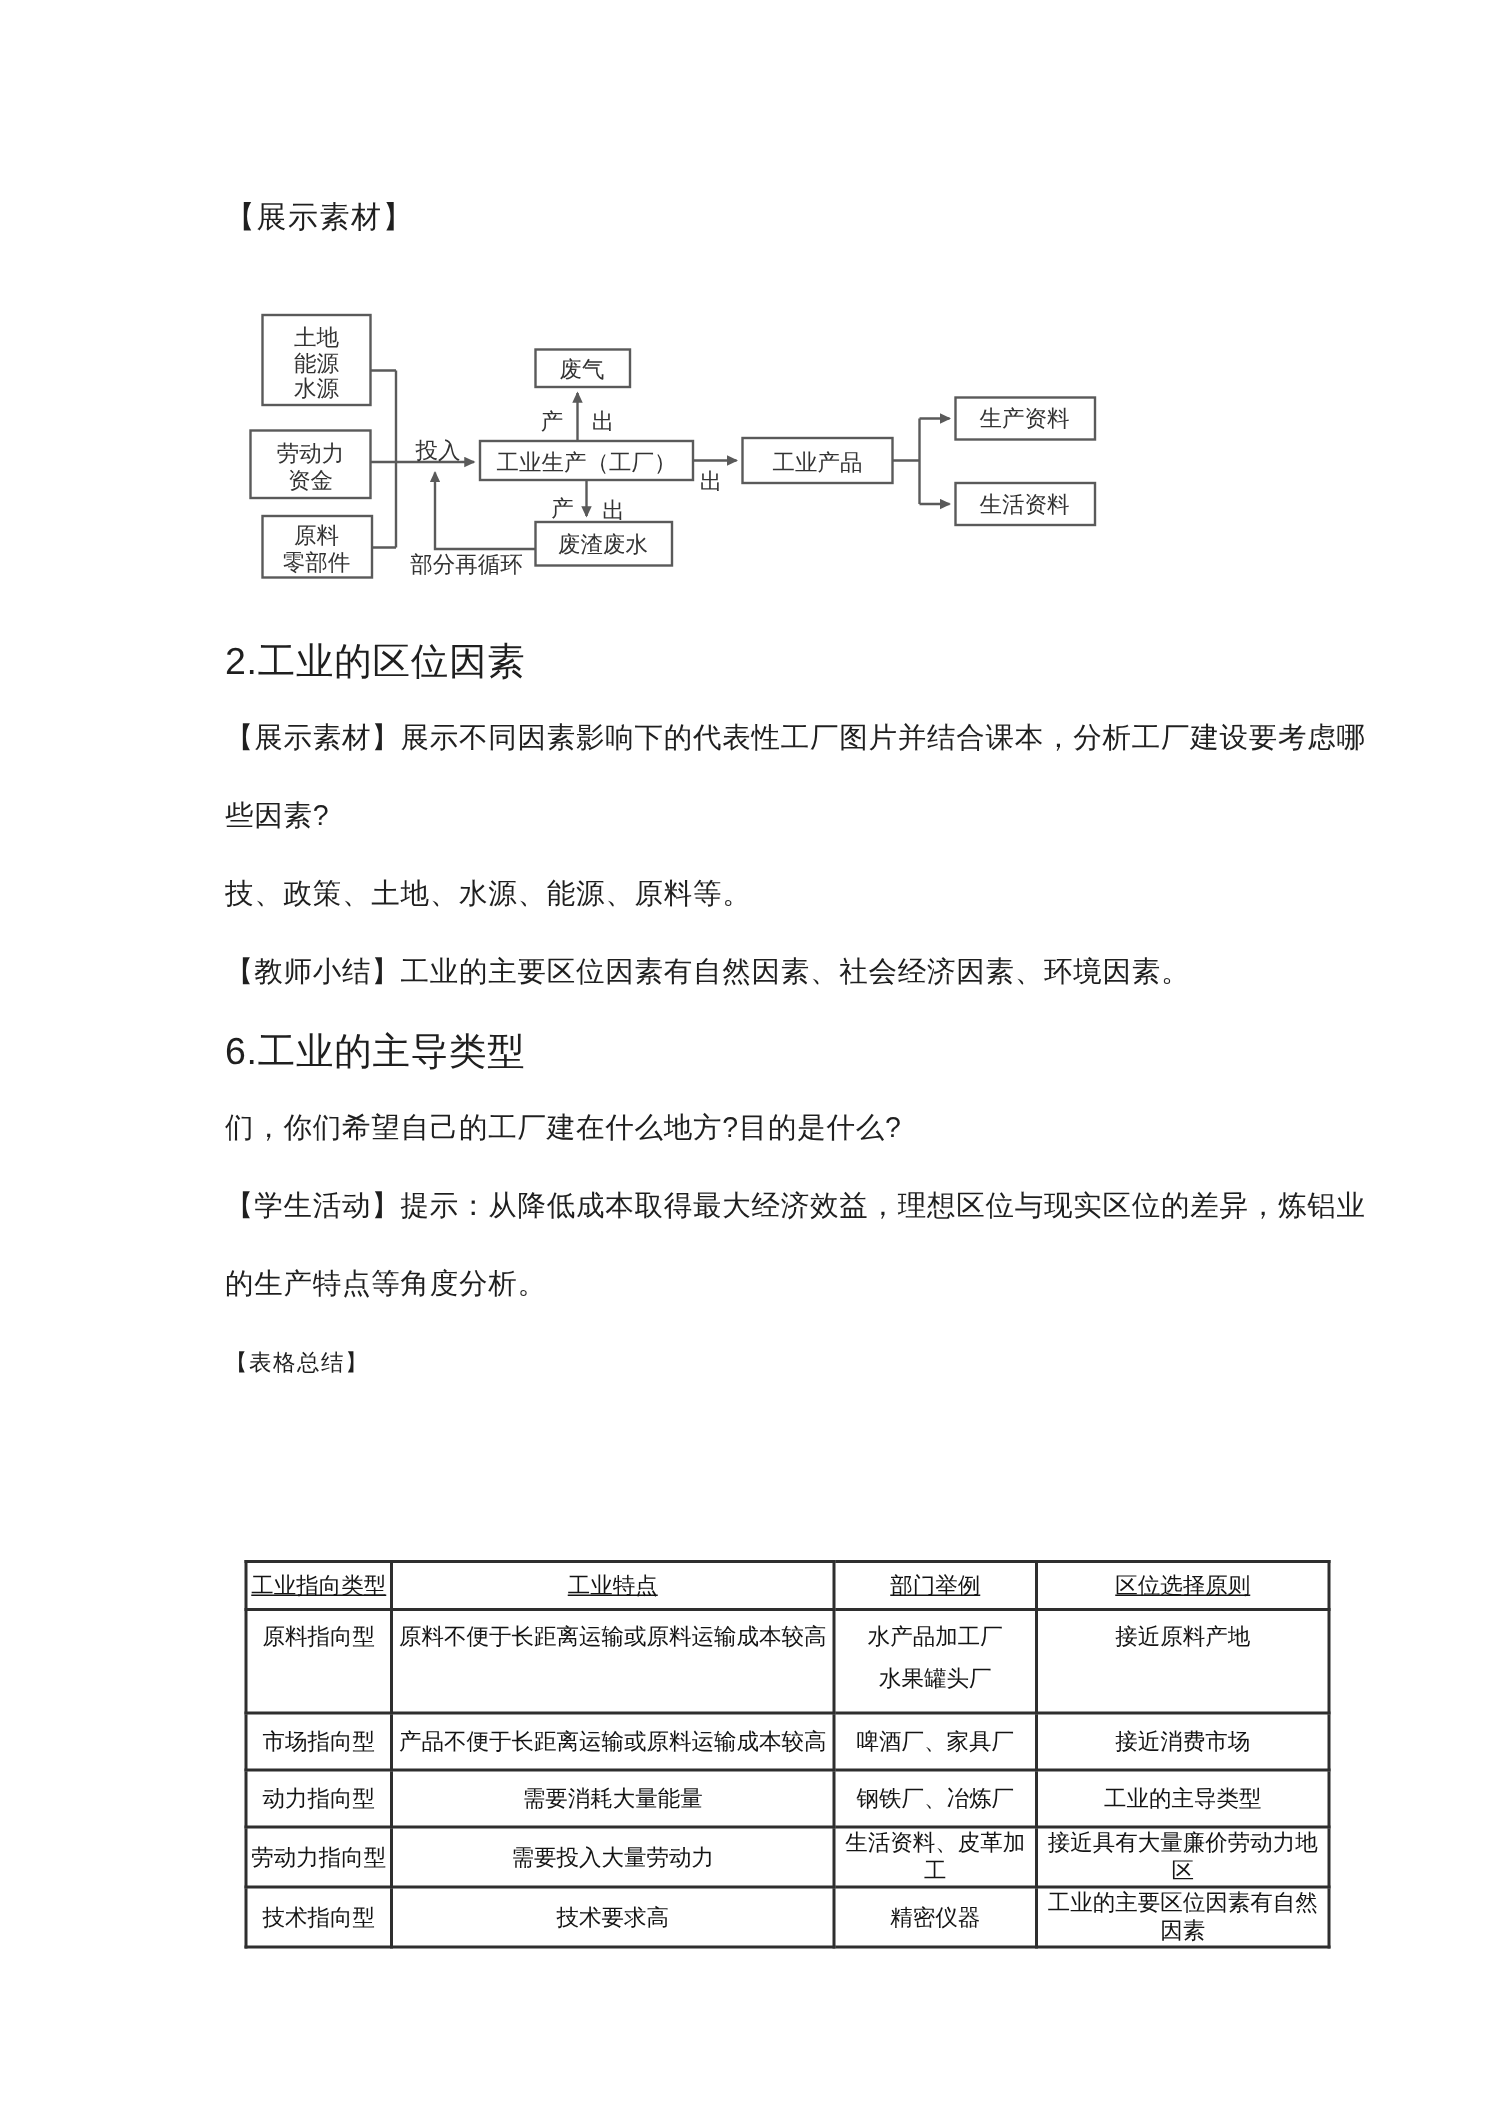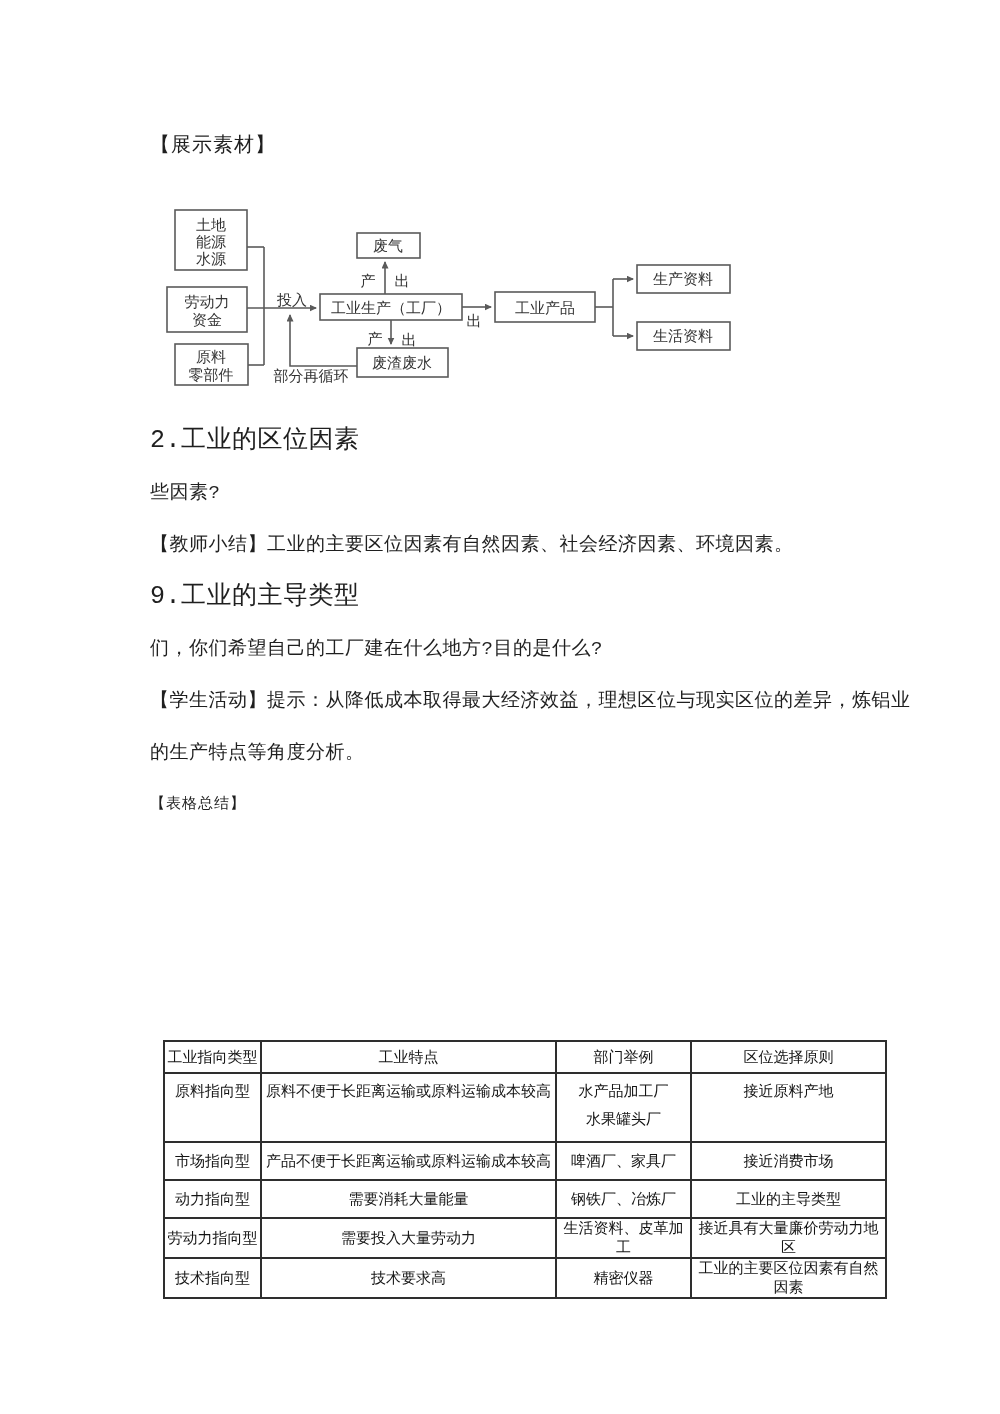--- a/index.html
+++ b/index.html
@@ -49,21 +49,20 @@
     left:150px;
     top:415px;
     width:780px;
   }
   .bl{
     height:52px;
     line-height:52px;
     font-size:19px;
     white-space:nowrap;
     letter-spacing:0.5px;
-    font-family:Liberation Mono, monospace;
   }
   .bl.big{font-size:25px;}
   .bl.med{font-size:15px;letter-spacing:1px;}
   
   .sum-table{
     position:absolute;
     left:163px;
     top:1040px;
     width:722px;
     border-collapse:collapse;
@@ -73,20 +72,21 @@
   }
   .sum-table td{
     border:2px solid #2e2e2e;
     text-align:center;
     vertical-align:middle;
     padding:0 2px;
     overflow:hidden;
   }
   .sum-table tr.hdr td{
     height:30px;
+    text-decoration:underline;
     margin-left:35px;
   }
   .sum-table tr.r1 td{
     height:59px;
     vertical-align:top;
     padding-top:8px;
   }
   .sum-table tr.r2 td,
   .sum-table tr.r3 td{height:36px;}
   .sum-table tr.r4 td,
@@ -177,23 +177,25 @@
       <text x="242" y="86" text-anchor="middle">出</text>
       <text x="215" y="144" text-anchor="middle">产</text>
       <text x="249" y="145" text-anchor="middle">出</text>
       <text x="314" y="126" text-anchor="middle">出</text>
       <text x="151" y="181" text-anchor="middle">部分再循环</text>
     </g>
   </svg>
 
   <div class="body-lines">
     <div class="bl big">2.工业的区位因素</div>
+    <div class="bl">【展示素材】展示不同因素影响下的代表性工厂图片并结合课本，分析工厂建设要考虑哪</div>
     <div class="bl">些因素?</div>
+    <div class="bl">技、政策、土地、水源、能源、原料等。</div>
     <div class="bl">【教师小结】工业的主要区位因素有自然因素、社会经济因素、环境因素。</div>
-    <div class="bl big">9.工业的主导类型</div>
+    <div class="bl big">6.工业的主导类型</div>
     <div class="bl">们，你们希望自己的工厂建在什么地方?目的是什么?</div>
     <div class="bl">【学生活动】提示：从降低成本取得最大经济效益，理想区位与现实区位的差异，炼铝业</div>
     <div class="bl">的生产特点等角度分析。</div>
     <div class="bl med">【表格总结】</div>
   </div>
 
   <table class="sum-table">
     <colgroup>
       <col style="width:97px">
       <col style="width:295px">

